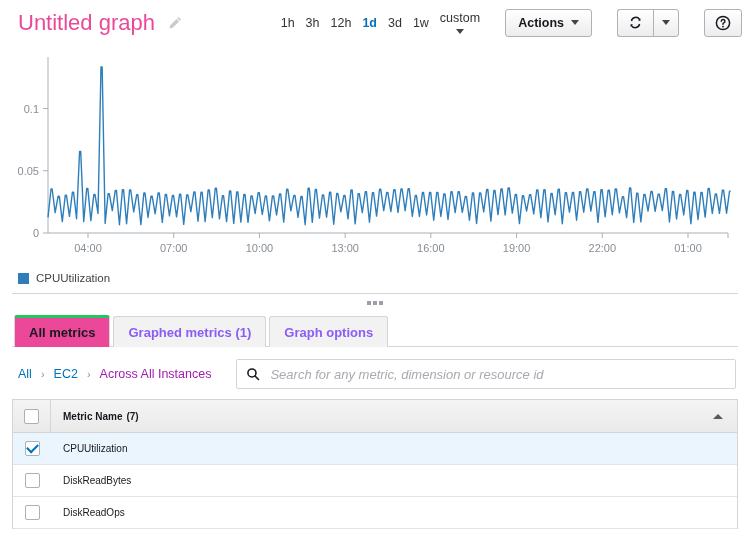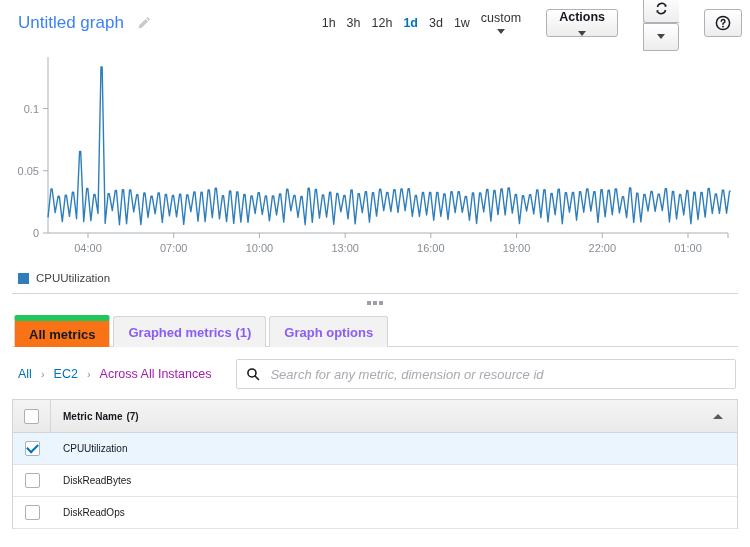--- a/index.html
+++ b/index.html
@@ -13,22 +13,22 @@
 
   
   .header {
     position: relative;
     height: 45px;
     display: flex;
     align-items: center;
     padding: 0 8px 0 18px;
   }
   .graph-title {
-    font-size: 17px;
-    color: #3b82f6;
+    font-size: 22px;
+    color: #ec4899;
     font-weight: 400;
     white-space: nowrap;
   }
   .pencil-icon {
     margin-left: 12px;
     display: inline-flex;
     align-items: center;
     cursor: pointer;
   }
   .time-ranges {
@@ -77,21 +77,21 @@
     border-top-right-radius: 0;
     border-bottom-right-radius: 0;
     border-right: none;
   }
   .btn-group .btn:last-child {
     border-top-left-radius: 0;
     border-bottom-left-radius: 0;
     padding: 0 8px;
   }
   .btn-icon { padding: 0 10px; }
-  .toolbar-gap { margin-left: 14px; flex-direction: column; }
+  .toolbar-gap { margin-left: 14px; }
 
   
   .chart-area {
     position: relative;
     height: 248px;
     padding: 0;
   }
   .chart-svg { display: block; }
   .legend {
     display: flex;
@@ -156,22 +156,22 @@
     align-items: center;
     font-size: 13px;
     font-weight: bold;
     color: #8b5cf6;
     border-radius: 3px 3px 0 0;
     margin-right: 3px;
     cursor: pointer;
     white-space: nowrap;
   }
   .tab.active {
-    background: #f97316;
-    border-top: 6px solid #22c55e;
+    background: #ec4899;
+    border-top: 3px solid #22c55e;
     height: 32px;
     color: #16191f;
   }
 
   
   .search-row {
     display: flex;
     align-items: center;
     padding: 12px 14px 10px 18px;
     gap: 21px;

